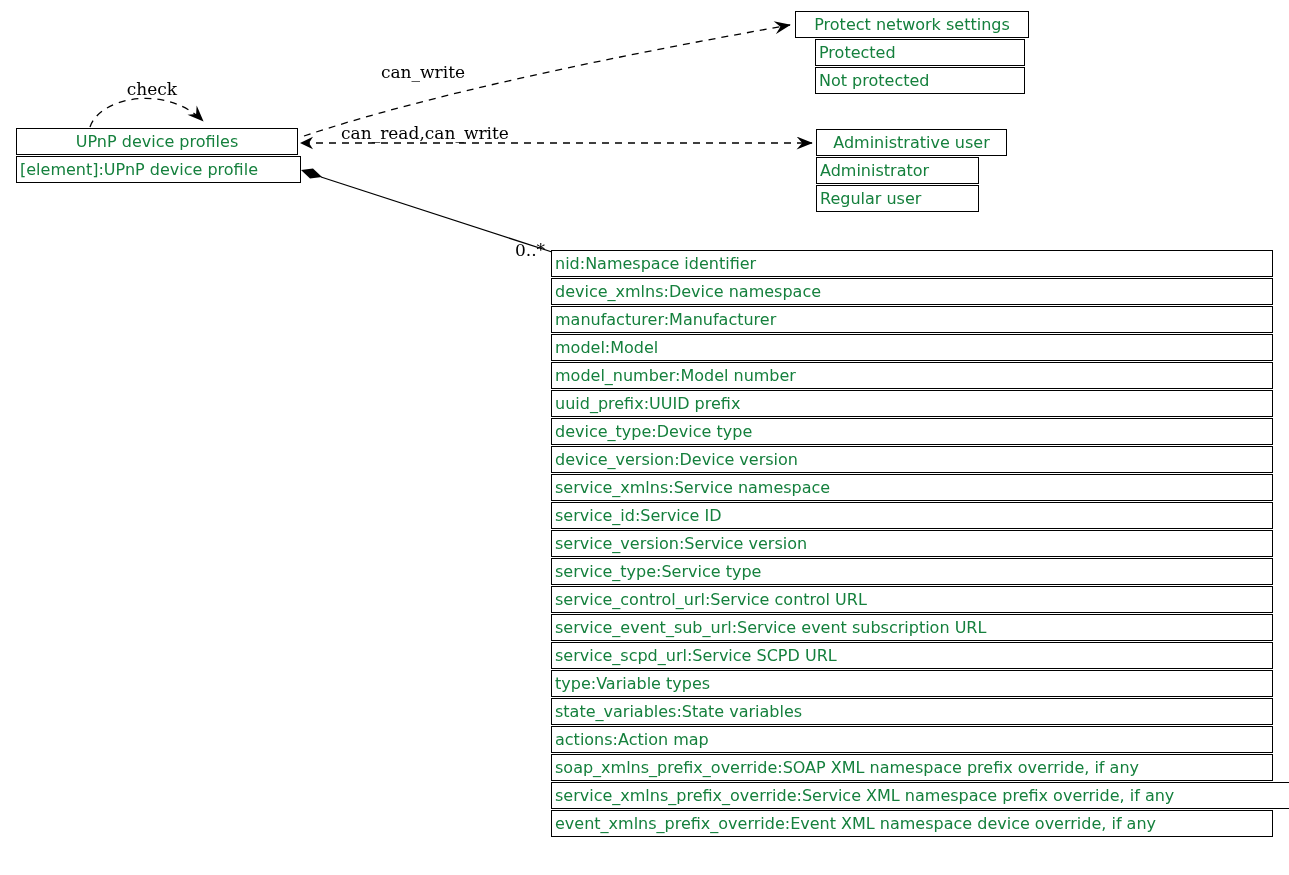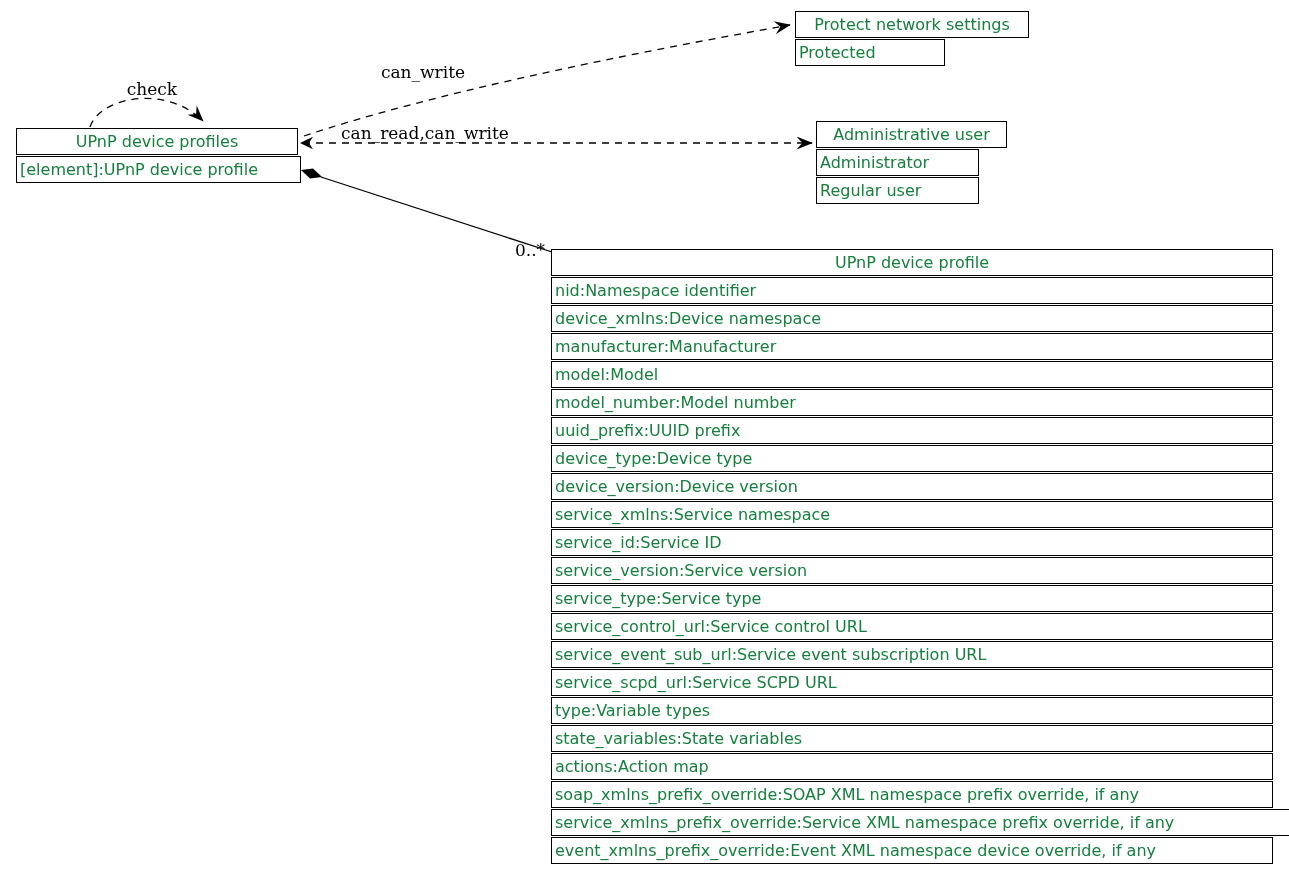--- a/index.html
+++ b/index.html
@@ -27,24 +27,24 @@
   .rows .cell { margin-top:1px; }
 
   
   #node-profiles { left:16px; top:128px; }
   #node-profiles .title { width:282px; }
   #node-profiles .rows .cell { width:285px; }
 
   
   #node-protect { left:795px; top:11px; }
   #node-protect .title { width:234px; }
-  #node-protect .rows .cell { width:150px; }
+  #node-protect .rows .cell { width:210px;margin-left:20px; }
 
   
-  #node-admin { left:816px; top:121px; }
+  #node-admin { left:816px; top:129px; }
   #node-admin .title { width:191px; }
   #node-admin .rows .cell { width:163px; }
 
   
   #node-profile { left:551px; top:249px; }
   #node-profile .title { width:722px; }
   #node-profile .rows .cell { width:722px; }
   #node-profile .rows .cell:nth-child(20) { width:844px; }
 
   svg.edges {
@@ -70,33 +70,33 @@
     <div class="cell title">UPnP device profiles</div>
     <div class="rows">
         <div class="cell">[element]:UPnP device profile</div>
       </div>
   </div>
 
   <div class="node" id="node-protect">
     <div class="cell title">Protect network settings</div>
     <div class="rows">
         <div class="cell">Protected</div>
+        <div class="cell">Not protected</div>
       </div>
   </div>
 
   <div class="node" id="node-admin">
     <div class="cell title">Administrative user</div>
     <div class="rows">
         <div class="cell">Administrator</div>
         <div class="cell">Regular user</div>
       </div>
   </div>
 
   <div class="node" id="node-profile">
-    <div class="cell title">UPnP device profile</div>
     <div class="rows">
         <div class="cell">nid:Namespace identifier</div>
         <div class="cell">device_xmlns:Device namespace</div>
         <div class="cell">manufacturer:Manufacturer</div>
         <div class="cell">model:Model</div>
         <div class="cell">model_number:Model number</div>
         <div class="cell">uuid_prefix:UUID prefix</div>
         <div class="cell">device_type:Device type</div>
         <div class="cell">device_version:Device version</div>
         <div class="cell">service_xmlns:Service namespace</div>

